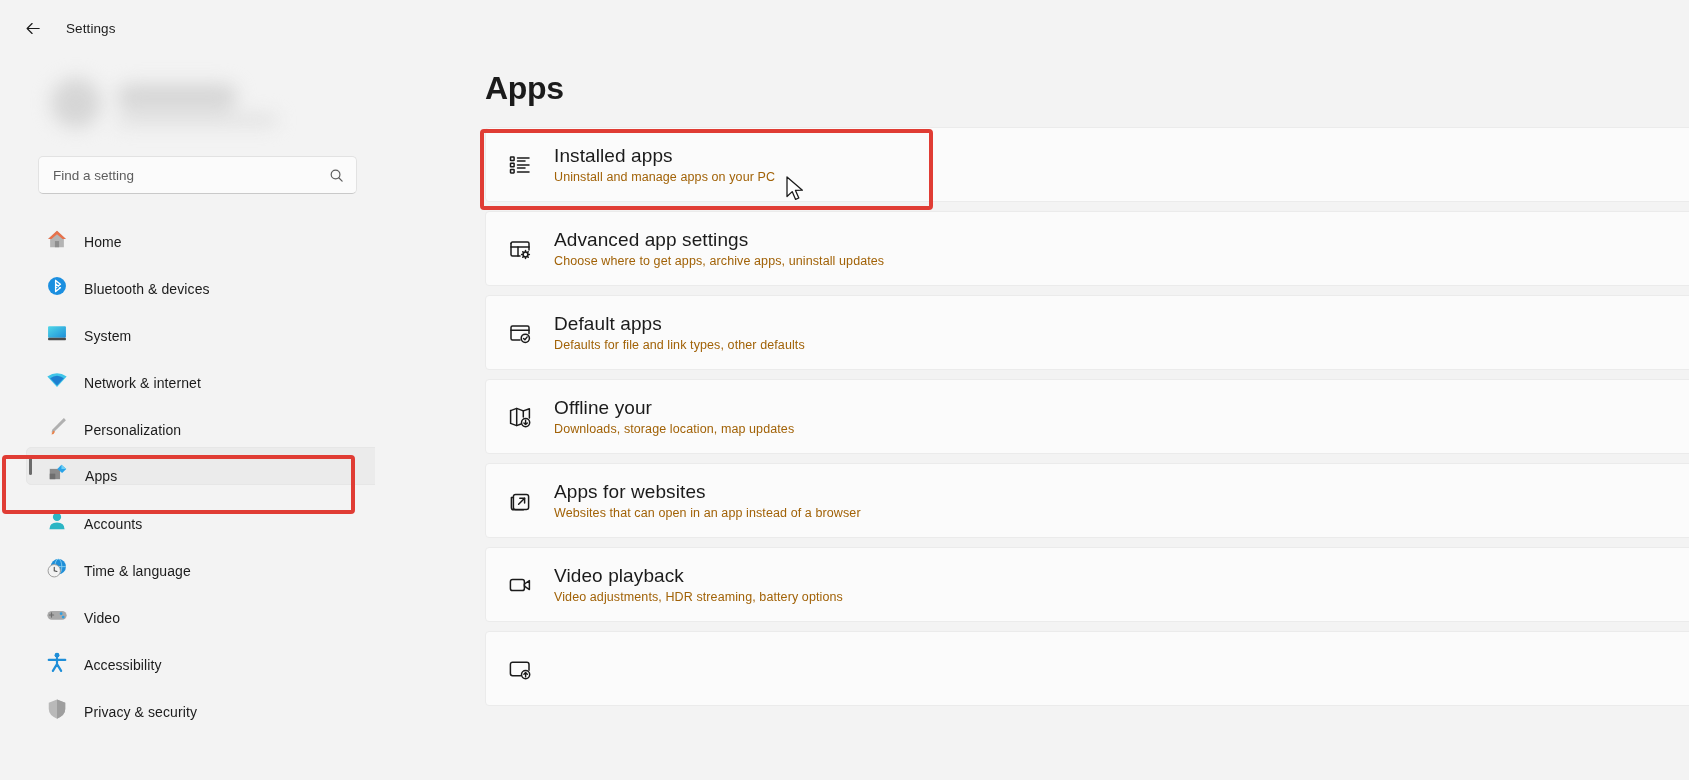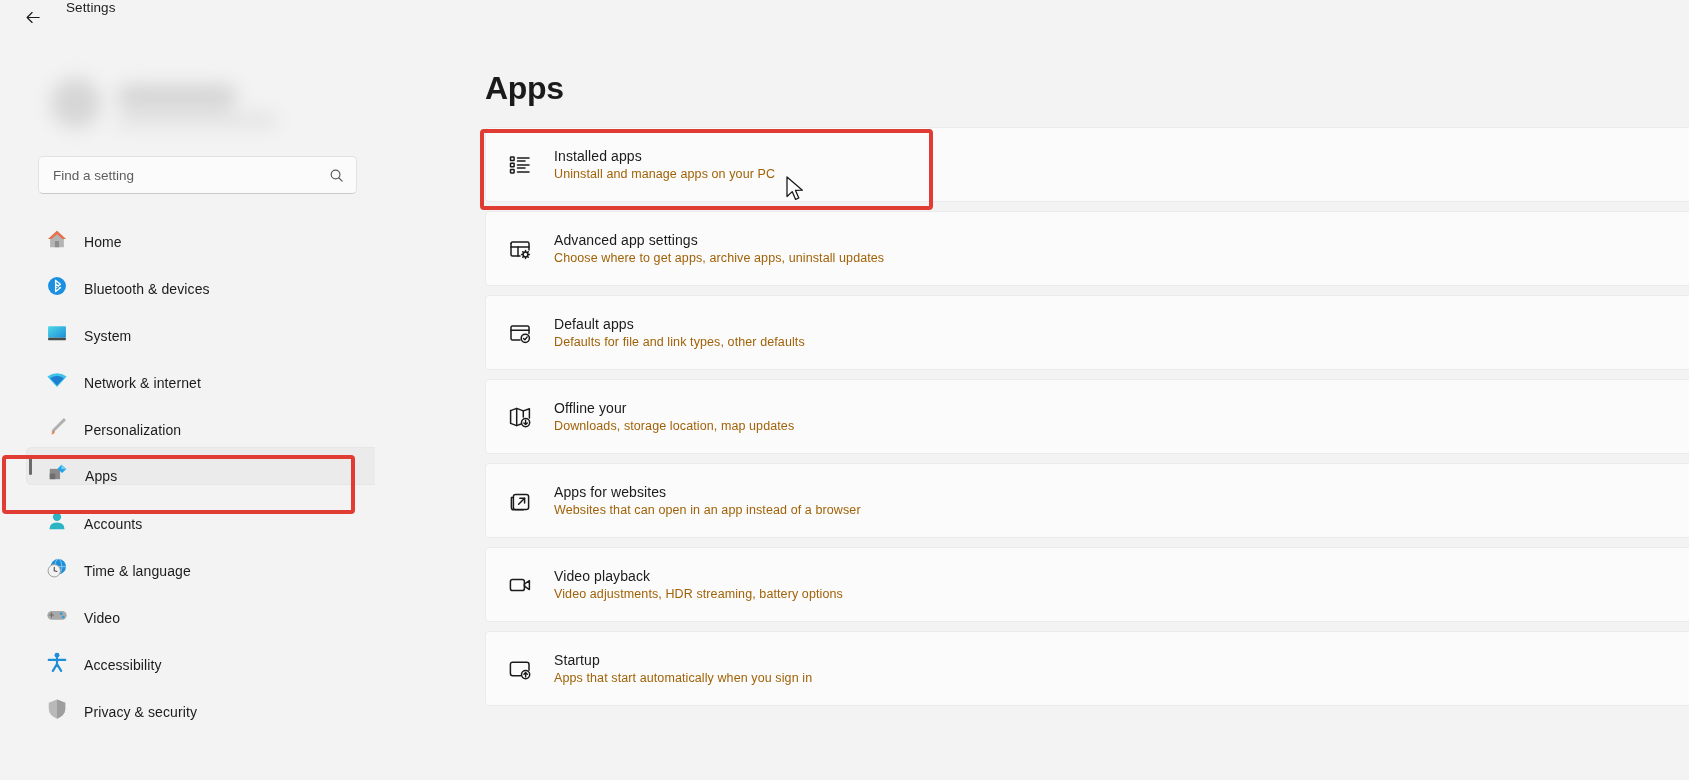--- a/index.html
+++ b/index.html
@@ -9,21 +9,21 @@
     background: #f3f3f3;
     font-family: "Liberation Sans", sans-serif;
     -webkit-font-smoothing: antialiased;
   }
 
   .window { position: relative; width: 1689px; height: 780px; background: #f3f3f3; }
 
   
   .titlebar {
     position: absolute; top: 0; left: 0; width: 1689px; height: 56px;
-    display: flex; padding-left: 16px; gap: 16px;
+    display: flex; align-items: center; padding-left: 16px; gap: 16px;
     background: #f3f3f3;
   }
   .back-btn {
     width: 34px; height: 34px; border-radius: 5px;
     display: flex; align-items: center; justify-content: center;
     cursor: pointer; background: transparent;
   }
   .app-title { font-size: 13.5px; color: #1b1b1b; letter-spacing: .1px; }
 
   
@@ -93,21 +93,21 @@
   .cards { margin-top: 20px; padding-left: 110px; }
   .card {
     position: relative; height: 75px; width: 1260px;
     background: #fbfbfb; border: 1px solid #ebebeb;
     border-radius: 4px; margin-bottom: 9px;
     display: flex; align-items: center; gap: 22px;
     padding-left: 22px; cursor: pointer;
   }
   .card-icon { width: 24px; height: 24px; flex: none; color: #1b1b1b; }
   .card-text { display: flex; flex-direction: column; gap: 3px; }
-  .card-title { font-size: 14px; color: #1b1b1b; letter-spacing: .1px; }
+  .card-title { font-size: 19px; color: #1b1b1b; letter-spacing: .1px; }
   .card-sub { font-size: 12.5px; color: #a16207; letter-spacing: .1px; }
 
   
   .annot {
     position: absolute; border: 4px solid #e03c34; border-radius: 4px;
     pointer-events: none; z-index: 40;
   }
   .annot-installed { left: 480px; top: 129px; width: 453px; height: 81px; }
   .annot-apps { left: 2px; top: 455px; width: 353px; height: 59px; }
 
@@ -345,24 +345,20 @@
           <span class="card-sub">Video adjustments, HDR streaming, battery options</span>
         </div>
       </div>
 
       <div class="card">
         <svg class="card-icon" viewBox="0 0 24 24" fill="none" stroke="#1b1b1b" stroke-width="1.5" stroke-linecap="round" stroke-linejoin="round">
           <path d="M21 13.2 V7.4 A2.2 2.2 0 0 0 18.8 5.2 H4.6 A2.2 2.2 0 0 0 2.4 7.4 V16.6 A2.2 2.2 0 0 0 4.6 18.8 H12.6"></path>
           <circle cx="17.6" cy="17.6" r="4.1"></circle>
           <path d="M17.6 19.9 v-4.3 M15.9 17.3 l1.7 -1.7 l1.7 1.7" stroke-width="1.4"></path>
         </svg>
-        <div class="card-text">
-          <span class="card-title">Startup</span>
-          <span class="card-sub">Apps that start automatically when you sign in</span>
-        </div>
       </div>
 
     </div>
   </div>
 
   <div class="annot annot-installed"></div>
   <div class="annot annot-apps"></div>
 
   <svg class="cursor" width="20" height="27" viewBox="0 0 20 27">
     <path d="M1 1 L1 20.5 L6.2 15.6 L9.6 23.4 L12.8 22 L9.5 14.4 L16.4 14.2 Z" fill="#ffffff" stroke="#1b1b1b" stroke-width="1.3" stroke-linejoin="round"></path>

